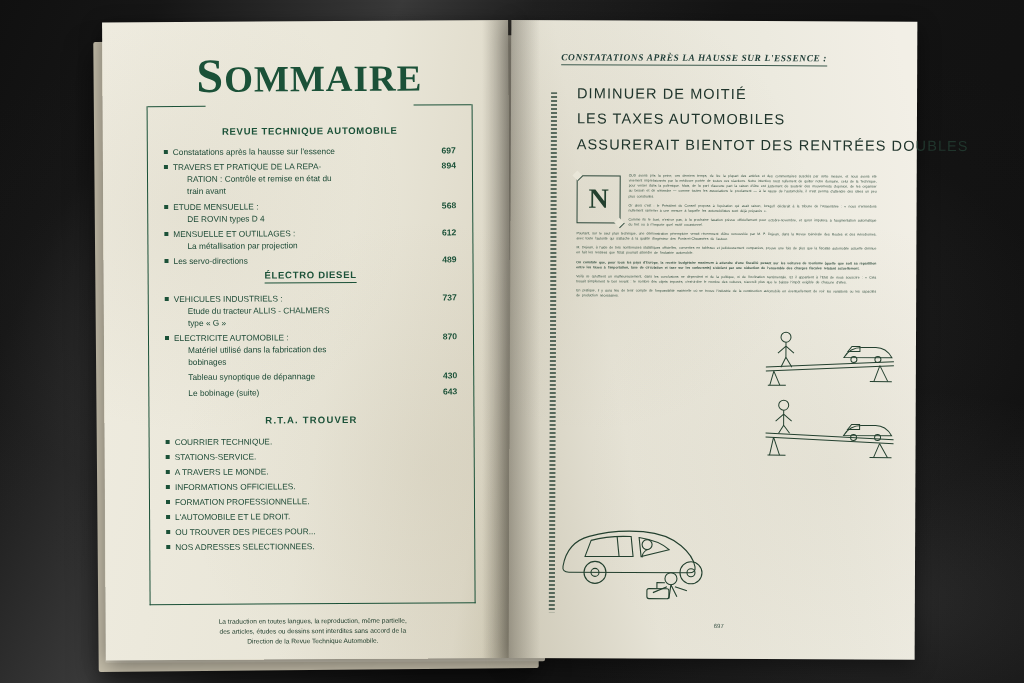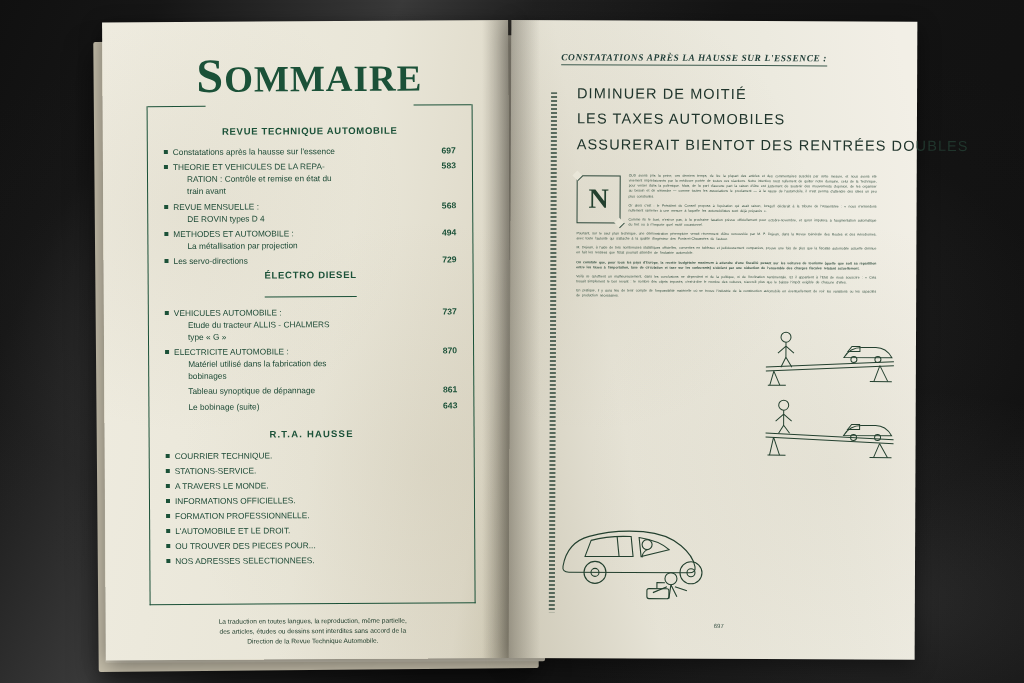--- a/index.html
+++ b/index.html
@@ -138,21 +138,21 @@
     letter-spacing: 0.7px;
     color: #1b5138;
     margin: 2px 0 9px 0;
   }
   .sec-head.underlined {
     display: block;
   }
   .sec-head .ul {
     display: inline-block;
     border-bottom: 1px solid #1b5138;
-    padding-bottom: 16px;
+    padding-bottom: 2px;
   }
   .entry {
     display: flex;
     align-items: flex-start;
     font-size: 8.3px;
     color: #1d4a36;
     line-height: 1.45;
     margin-bottom: 3px;
   }
   .sq {
@@ -313,61 +313,61 @@
           <div data-interactable="false">
             <div class="entry" data-interactable="true">
               <span class="sq" data-interactable="false"></span>
               <span class="etext" data-interactable="false">Constatations après la hausse sur l'essence</span>
               <span class="epage" data-interactable="false">697</span>
             </div>
 
             <div class="entry" data-interactable="true">
               <span class="sq" data-interactable="false"></span>
               <span class="etext" data-interactable="false">
-                <span data-interactable="false">THEORIE ET VEHICULES DE LA REPA-</span>
+                <span data-interactable="false">TRAVERS ET PRATIQUE DE LA REPA-</span>
                 <span class="indent" data-interactable="false">RATION : Contrôle et remise en état du</span>
                 <span class="indent" data-interactable="false">train avant</span>
               </span>
-              <span class="epage" data-interactable="false">583</span>
-            </div>
-
-            <div class="entry" data-interactable="true">
-              <span class="sq" data-interactable="false"></span>
-              <span class="etext" data-interactable="false">
-                <span data-interactable="false">REVUE MENSUELLE :</span>
+              <span class="epage" data-interactable="false">894</span>
+            </div>
+
+            <div class="entry" data-interactable="true">
+              <span class="sq" data-interactable="false"></span>
+              <span class="etext" data-interactable="false">
+                <span data-interactable="false">ETUDE MENSUELLE :</span>
                 <span class="indent" data-interactable="false">DE ROVIN types D 4</span>
               </span>
               <span class="epage" data-interactable="false">568</span>
             </div>
 
             <div class="entry" data-interactable="true">
               <span class="sq" data-interactable="false"></span>
               <span class="etext" data-interactable="false">
-                <span data-interactable="false">METHODES ET AUTOMOBILE :</span>
+                <span data-interactable="false">MENSUELLE ET OUTILLAGES :</span>
                 <span class="indent" data-interactable="false">La métallisation par projection</span>
               </span>
-              <span class="epage" data-interactable="false">494</span>
+              <span class="epage" data-interactable="false">612</span>
             </div>
 
             <div class="entry" data-interactable="true">
               <span class="sq" data-interactable="false"></span>
               <span class="etext" data-interactable="false">Les servo-directions</span>
-              <span class="epage" data-interactable="false">729</span>
+              <span class="epage" data-interactable="false">489</span>
             </div>
           </div>
 
           <div class="sec-head underlined" data-interactable="false">
             <span class="ul" data-interactable="false">ÉLECTRO DIESEL</span>
           </div>
 
           <div data-interactable="false">
             <div class="entry" data-interactable="true">
               <span class="sq" data-interactable="false"></span>
               <span class="etext" data-interactable="false">
-                <span data-interactable="false">VEHICULES AUTOMOBILE :</span>
+                <span data-interactable="false">VEHICULES INDUSTRIELS :</span>
                 <span class="indent" data-interactable="false">Etude du tracteur ALLIS - CHALMERS</span>
                 <span class="indent" data-interactable="false">type « G »</span>
               </span>
               <span class="epage" data-interactable="false">737</span>
             </div>
 
             <div class="entry" data-interactable="true">
               <span class="sq" data-interactable="false"></span>
               <span class="etext" data-interactable="false">
                 <span data-interactable="false">ELECTRICITE AUTOMOBILE :</span>
@@ -375,34 +375,34 @@
                 <span class="indent" data-interactable="false">bobinages</span>
               </span>
               <span class="epage" data-interactable="false">870</span>
             </div>
 
             <div class="entry" data-interactable="true">
               <span class="sq hidden" data-interactable="false"></span>
               <span class="etext" data-interactable="false">
                 <span class="indent" data-interactable="false">Tableau synoptique de dépannage</span>
               </span>
-              <span class="epage" data-interactable="false">861</span>
+              <span class="epage" data-interactable="false">430</span>
             </div>
 
             <div class="entry" data-interactable="true">
               <span class="sq hidden" data-interactable="false"></span>
               <span class="etext" data-interactable="false">
                 <span class="indent" data-interactable="false">Le bobinage (suite)</span>
               </span>
               <span class="epage" data-interactable="false">643</span>
             </div>
           </div>
 
           <div class="rta-head" data-interactable="false">
-            <span class="ul" data-interactable="false">R.T.A.  HAUSSE</span>
+            <span class="ul" data-interactable="false">R.T.A.  TROUVER</span>
           </div>
 
           <div class="rta-list" data-interactable="false">
             <div class="entry" data-interactable="true">
               <span class="sq" data-interactable="false"></span>
               <span class="etext" data-interactable="false">COURRIER TECHNIQUE.</span>
             </div>
             <div class="entry" data-interactable="true">
               <span class="sq" data-interactable="false"></span>
               <span class="etext" data-interactable="false">STATIONS-SERVICE.</span>

